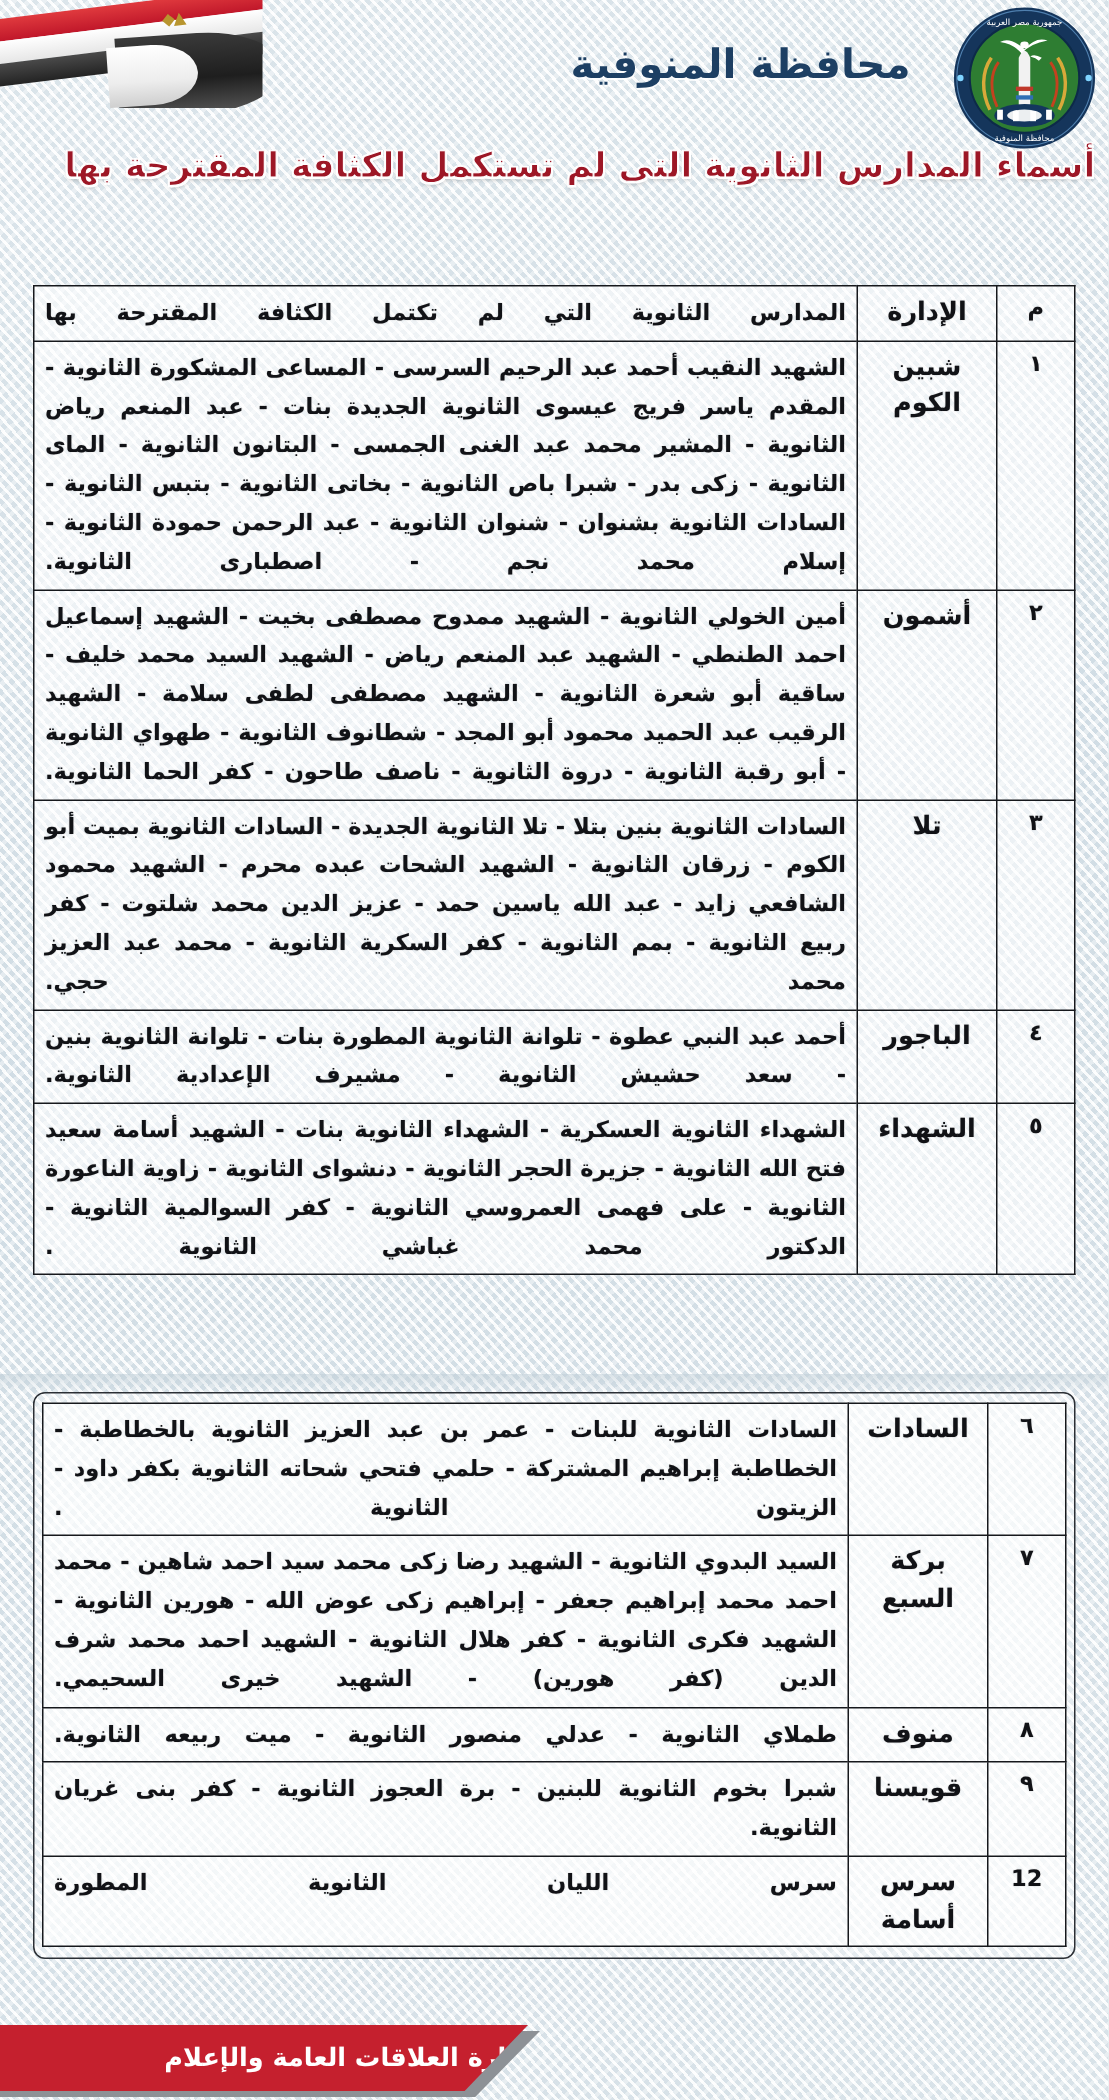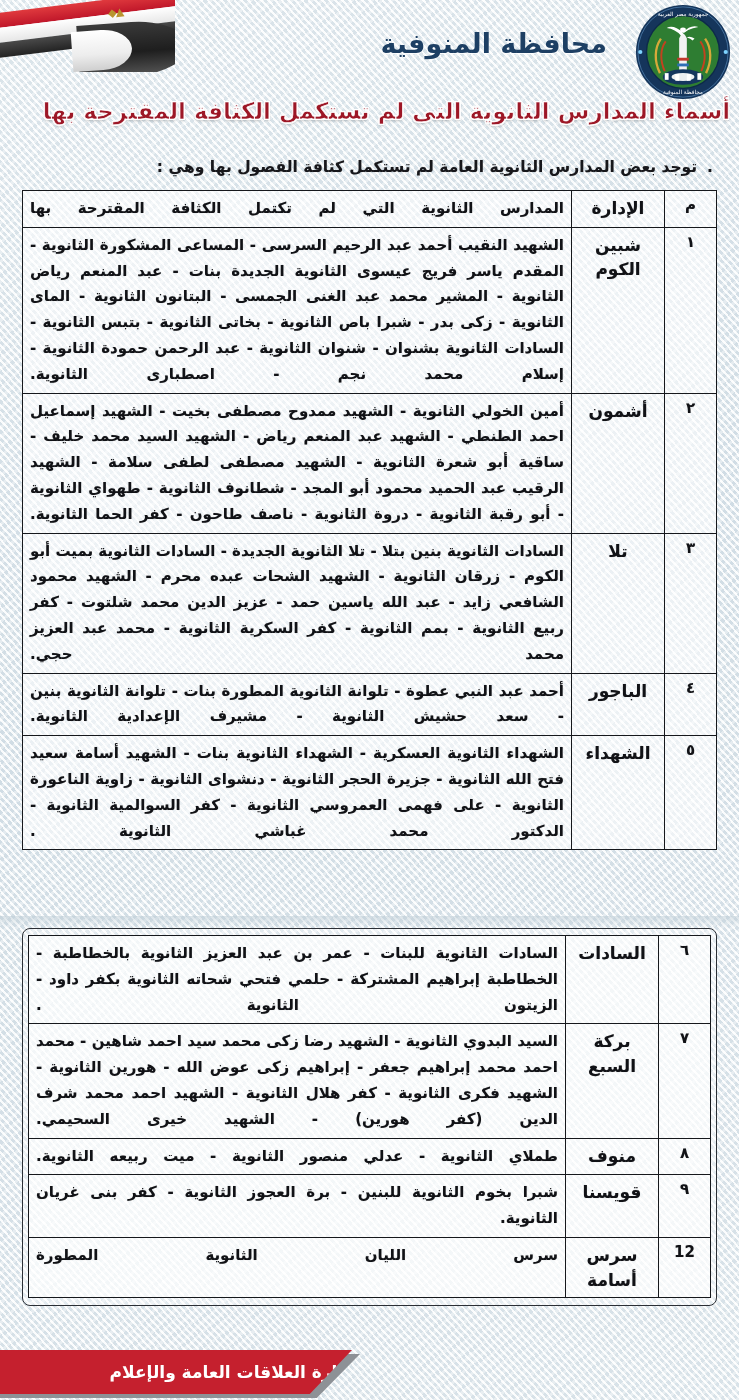--- a/index.html
+++ b/index.html
@@ -303,23 +303,20 @@
       <rect x="42" y="73" width="4" height="7" fill="#ffffff"></rect>
       <rect x="54" y="73" width="4" height="7" fill="#ffffff"></rect>
       <rect x="65" y="72" width="4" height="7" fill="#ffffff"></rect>
       <text x="50" y="13" font-size="6" fill="#ffffff" text-anchor="middle" font-family="DejaVu Sans, sans-serif">جمهورية مصر العربية</text>
       <text x="50" y="94" font-size="6" fill="#ffffff" text-anchor="middle" font-family="DejaVu Sans, sans-serif">محافظة المنوفية</text>
     </svg>
 
     <div class="doc-title">أسماء المدارس الثانوية التى لم تستكمل الكثافة المقترحة بها</div>
   </div>
 
-  <div class="intro-line">
-    <span class="intro-bullet">.</span><span>توجد بعض المدارس الثانوية العامة لم تستكمل كثافة الفصول بها وهي :</span>
-  </div>
 
   <div class="table-wrap sec1">
     <table class="sheet">
       <thead>
         <tr>
           <th class="col-num">م</th>
           <th class="col-dept">الإدارة</th>
           <th class="col-schools">المدارس الثانوية التي لم تكتمل الكثافة المقترحة بها</th>
         </tr>
       </thead>

